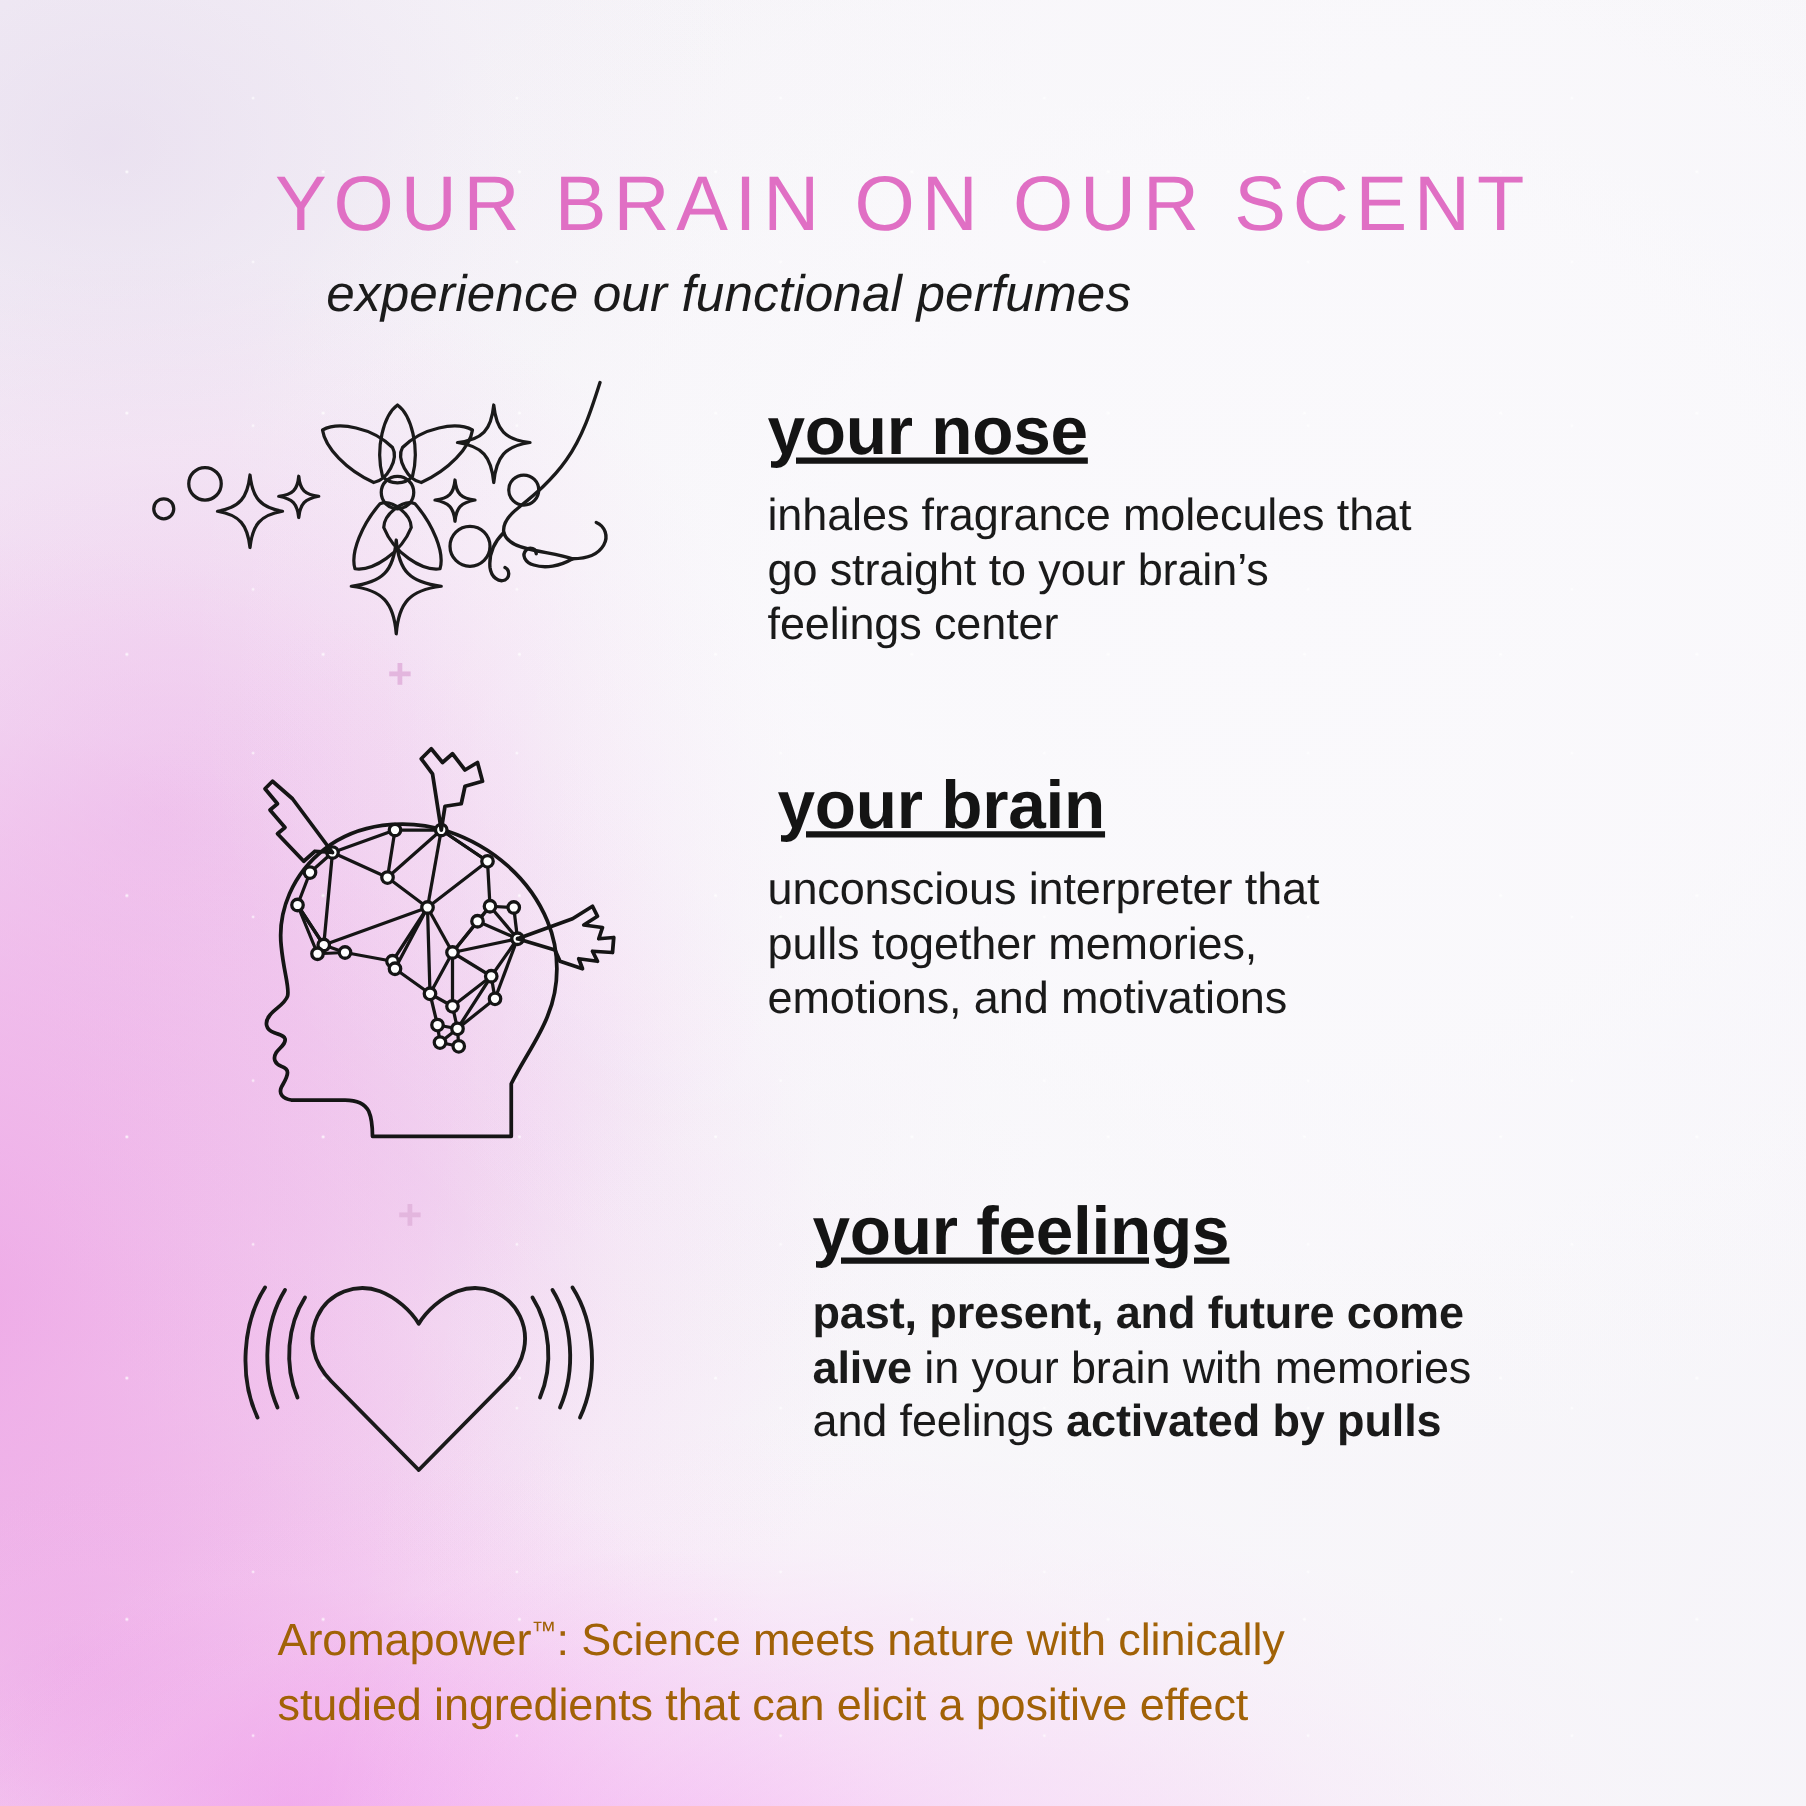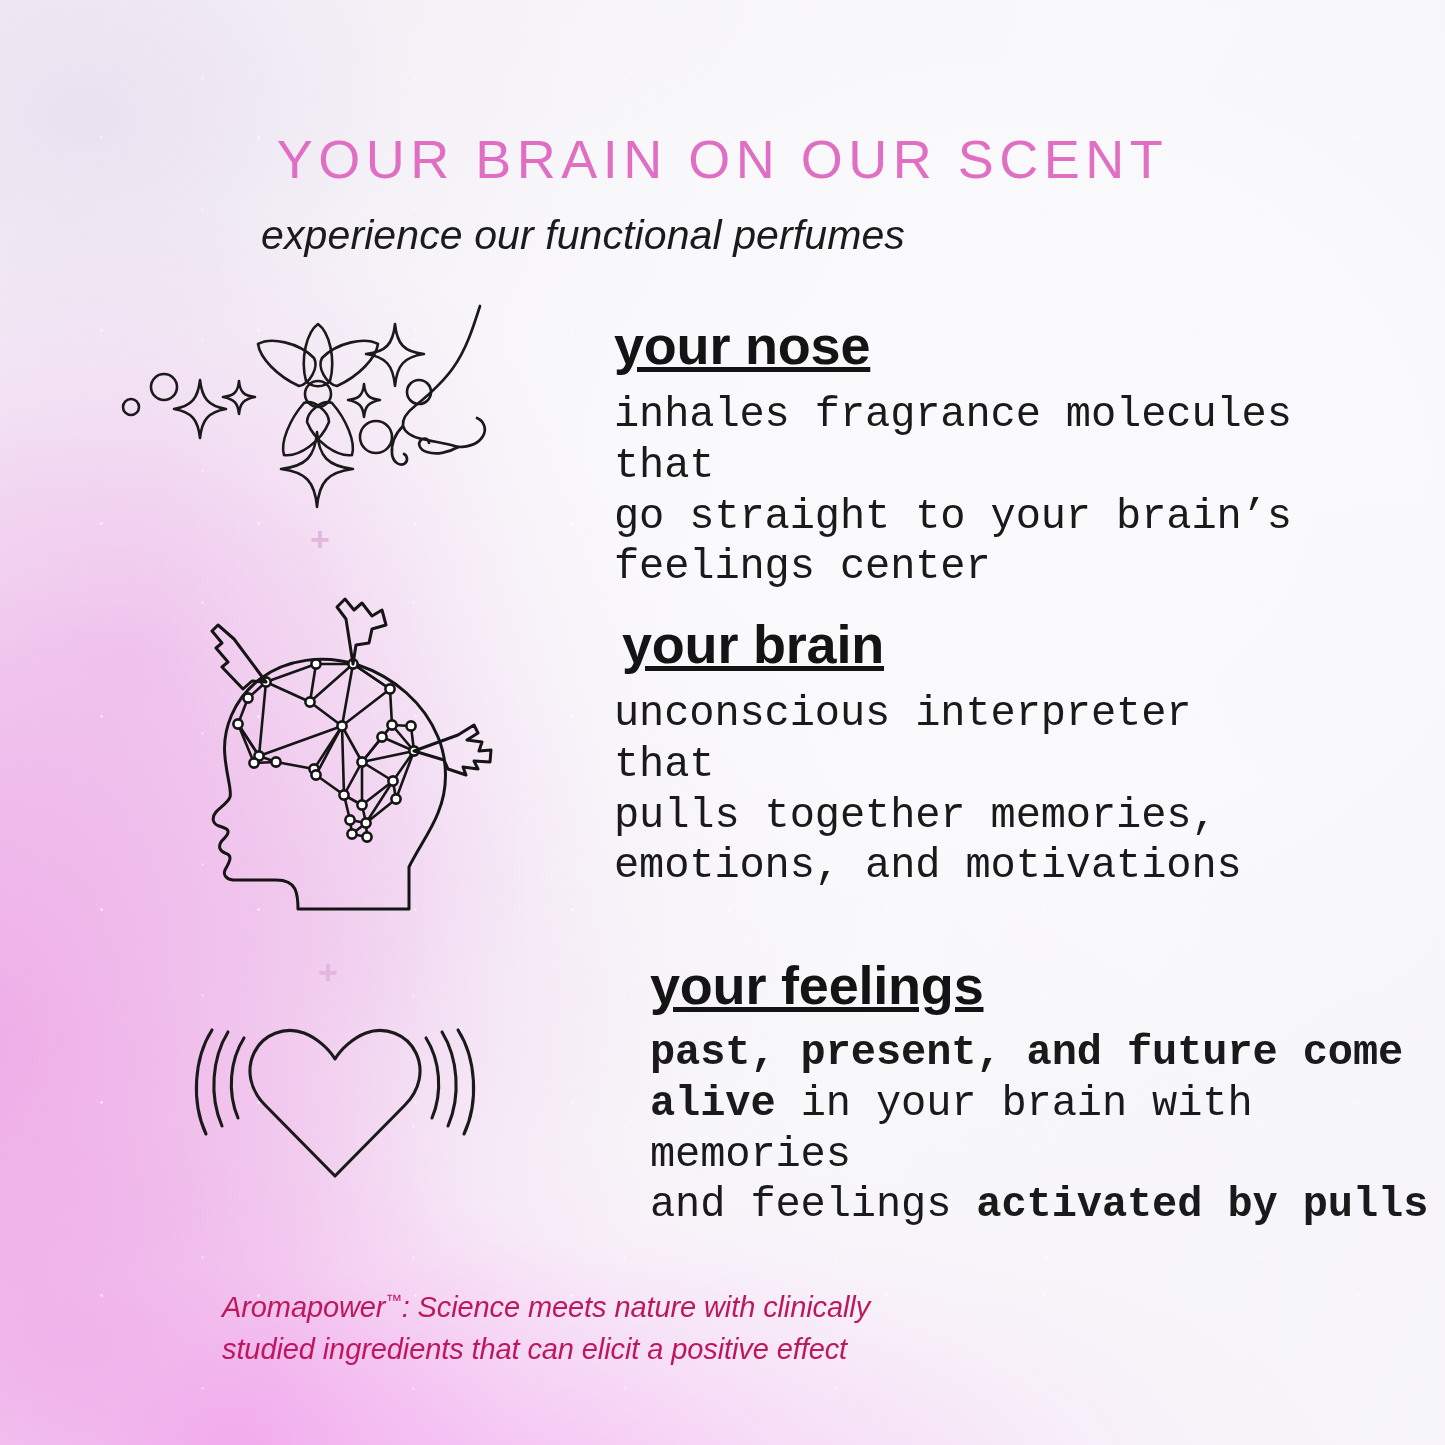--- a/index.html
+++ b/index.html
@@ -59,21 +59,21 @@
     background-position:23px 41px, 97px 13px;
     opacity:.85;
   }
 
   
   #page { position:relative; z-index:2; width:1445px; height:1445px; }
 
   .title {
     position:absolute; top:128px; left:0; width:1445px;
     text-align:center;
-    font-size:54px;
+    font-size:62px;
     font-weight:400;
     letter-spacing:5.5px;
     color:#e06fc4;
     white-space:nowrap;
   }
   .subtitle {
     position:absolute; top:212px; left:0; width:1166px;
     text-align:center;
     font-size:41px;
     font-style:italic;
@@ -86,46 +86,44 @@
 
   .head {
     font-size:54px;
     font-weight:700;
     color:#141414;
     letter-spacing:-0.2px;
     line-height:1.0;
     text-decoration:underline;
   }
   .body {
-    font-size:42px;
+    font-size:36px;
     font-weight:400;
     color:#1a1a1a;
     line-height:1.21;
     letter-spacing:-0.1px;
-    font-family:Liberation Mono, monospace;
   }
   .body b { font-weight:700;text-align:center; }
 
   .plus {
     position:absolute;
     color:#e3b6de;
     font-size:34px;
     font-weight:700;
     line-height:1;
     user-select:none;
   }
 
   .footer {
     position:absolute;
     left:222px; top:1286px; width:1080px;
-    font-size:29px;
+    font-size:36px;
     line-height:1.45;
-    color:#be185d;
+    color:#a16207;
     letter-spacing:-0.1px;
-    font-style:italic;
   }
   .footer sup { font-size:.56em; vertical-align:super; letter-spacing:0; }
 
   svg { display:block; overflow:visible; }
 </style>
 </head>
 <body>
 
 <div id="bg-layers">
   <div class="bgl bg-base"></div>

